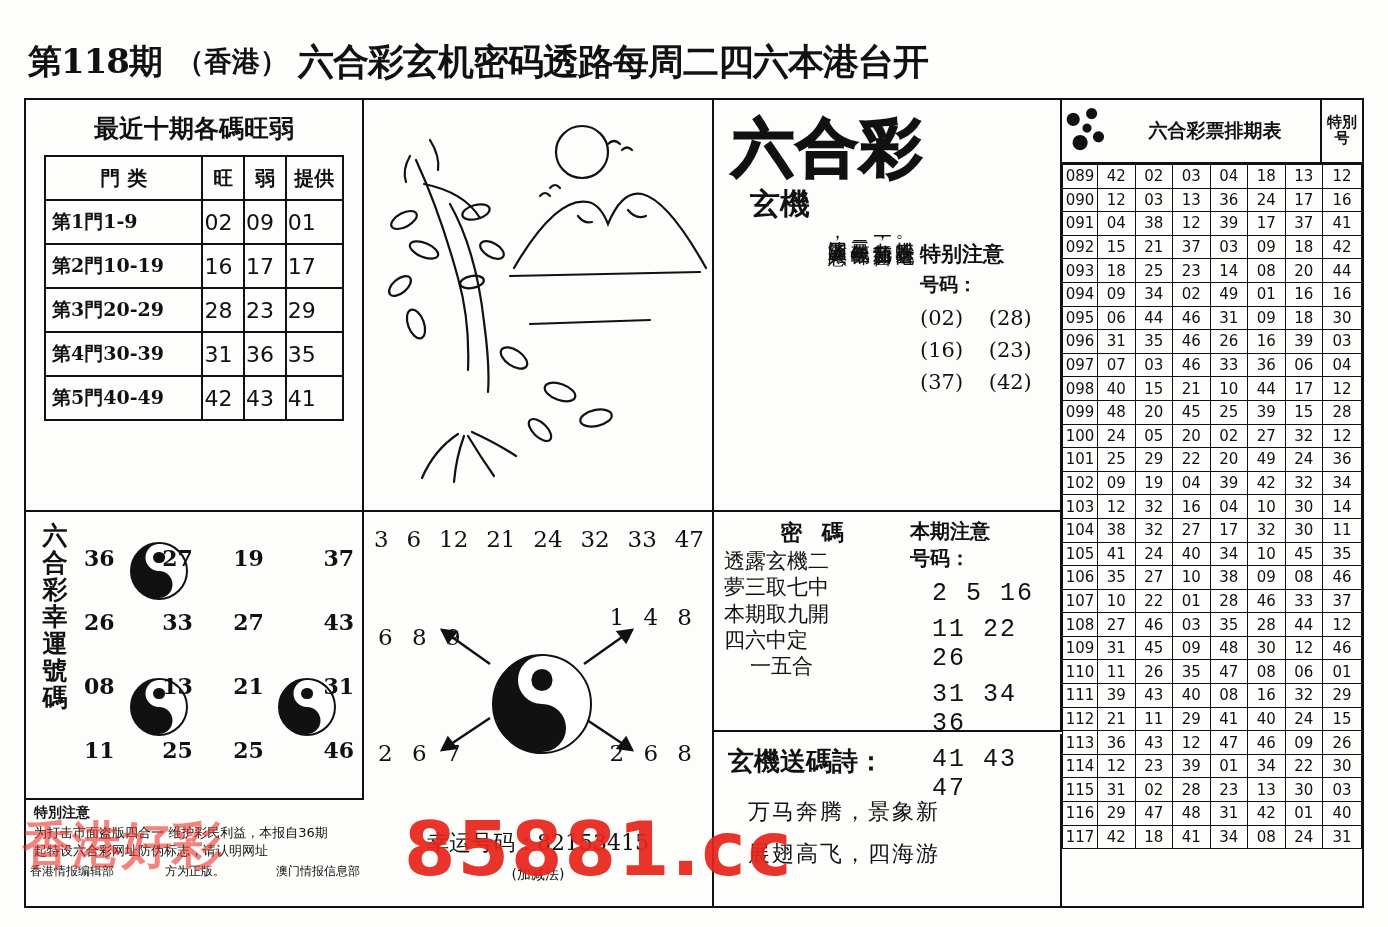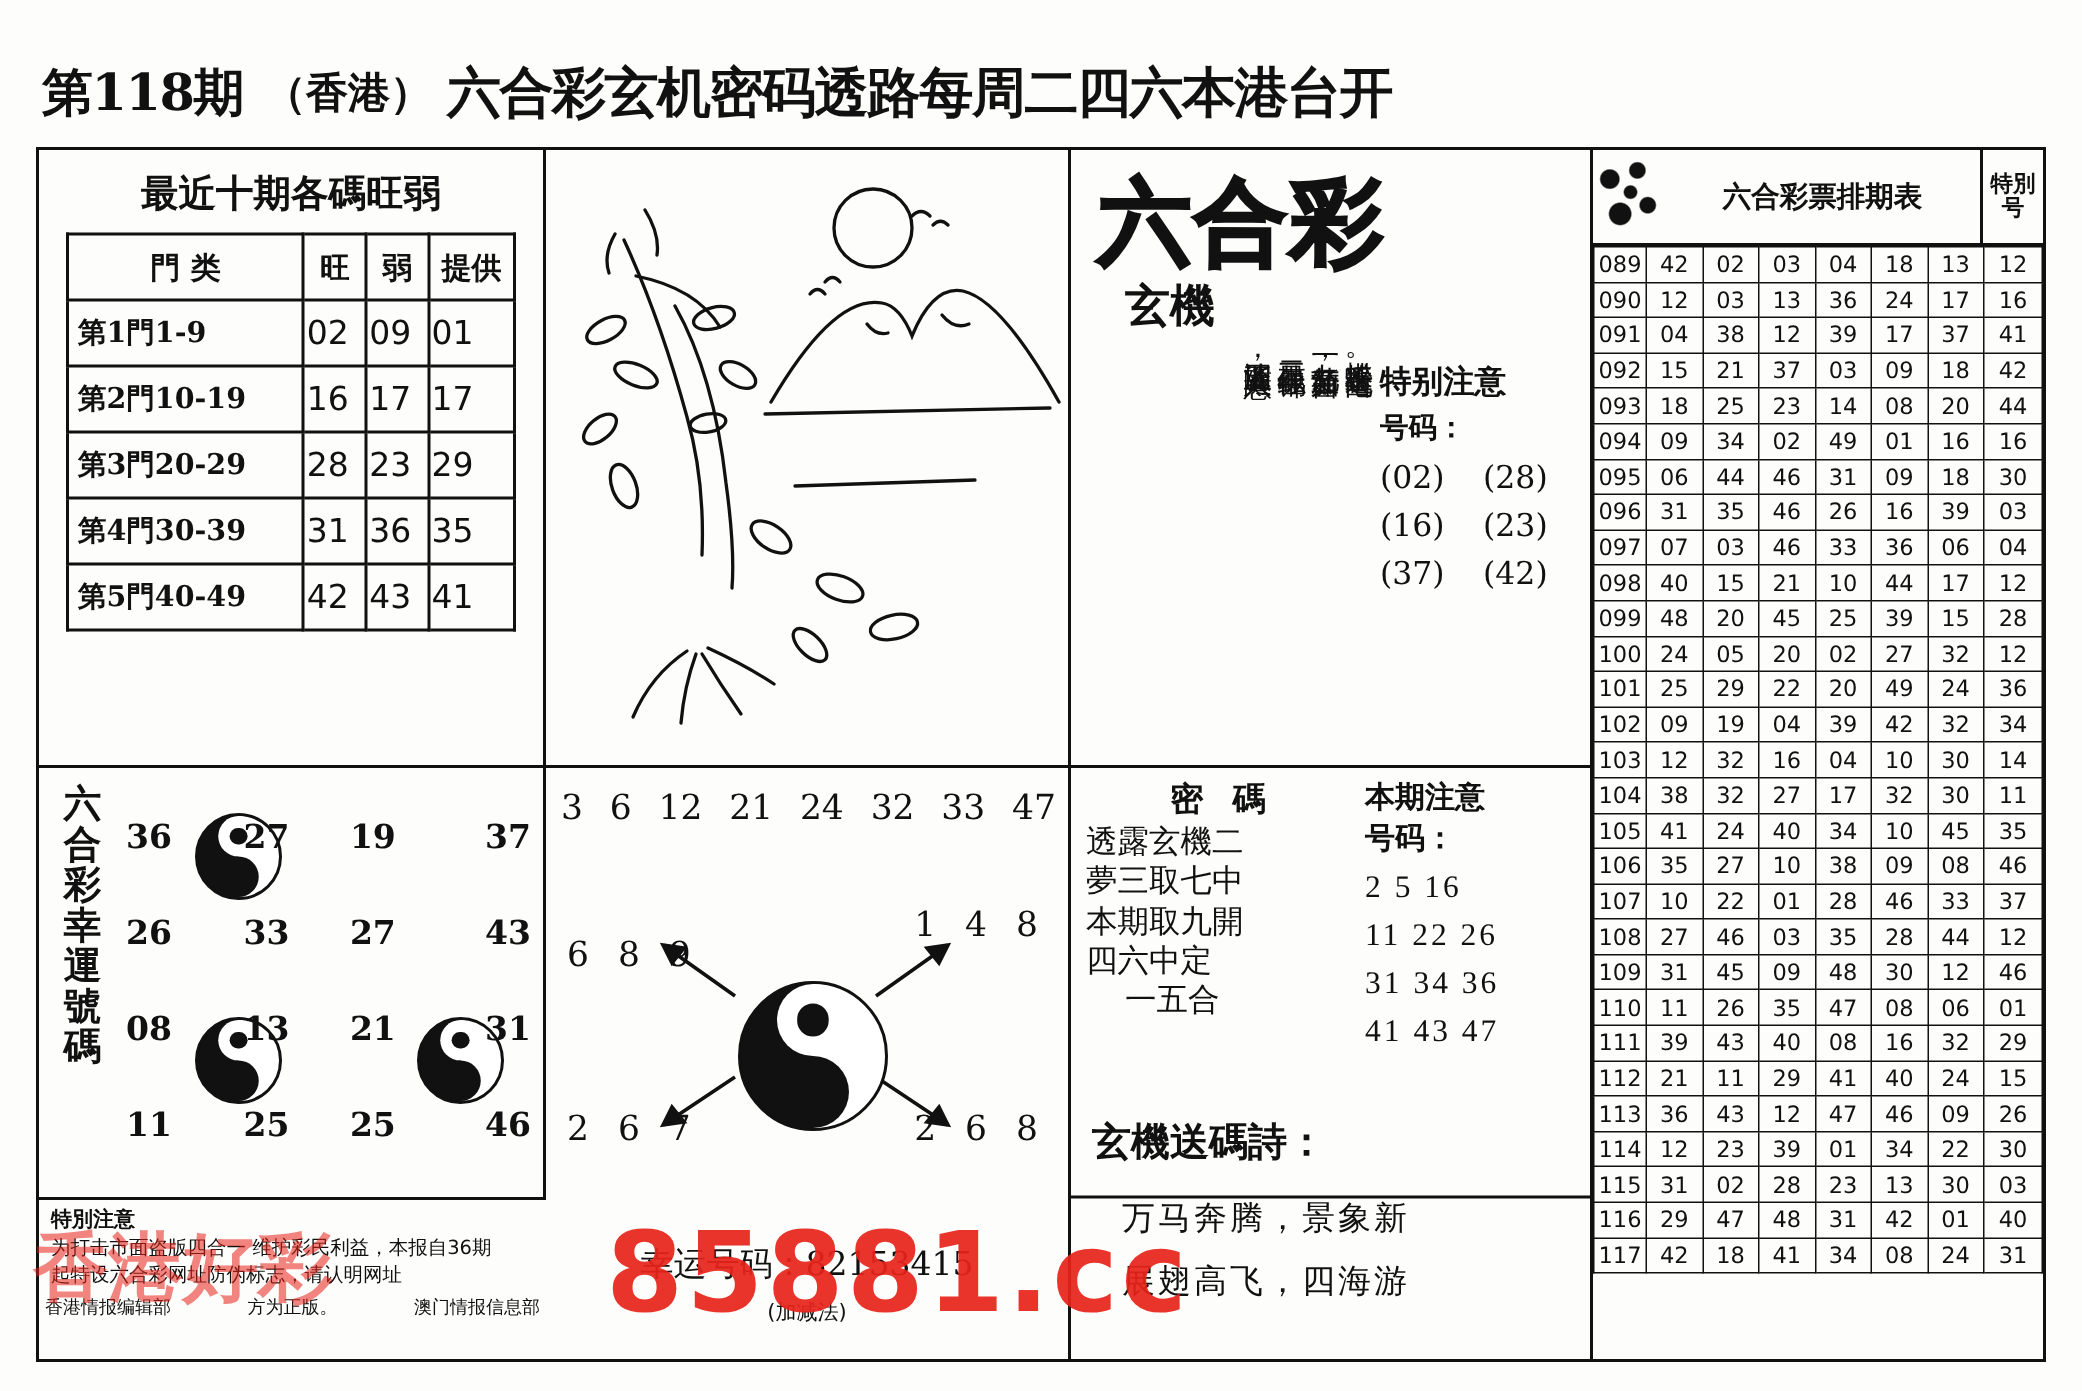--- a/index.html
+++ b/index.html
@@ -79,28 +79,28 @@
   .logo-sub{position:absolute;left:36px;top:84px;font-size:30px;font-weight:bold;font-family:"DejaVu Serif","Liberation Serif",serif;}
   .poem{position:absolute;left:6px;top:126px;width:196px;height:250px;display:flex;flex-direction:row-reverse;justify-content:flex-start;gap:2px;}
   .pcol{writing-mode:vertical-rl;text-orientation:upright;font-size:19px;line-height:1.08;font-family:"DejaVu Serif","Liberation Serif",serif;letter-spacing:1px;}
   .attn{position:absolute;left:206px;top:140px;width:138px;}
   .attn .t{font-size:21px;font-weight:bold;font-family:"DejaVu Serif","Liberation Serif",serif;}
   .attn .t2{font-size:19px;font-weight:bold;margin-top:4px;font-family:"DejaVu Serif","Liberation Serif",serif;}
   .attn .pairs div{font-size:21px;margin-top:8px;font-family:"DejaVu Serif","Liberation Serif",serif;}
   .attn .pairs span{display:inline-block;width:62px;}
 
   
-  .p-code{position:absolute;left:714px;top:512px;width:348px;height:287px;box-sizing:border-box;border-right:2px solid #111;border-bottom:2px solid #111;}
+  .p-code{position:absolute;left:714px;top:512px;width:348px;height:220px;box-sizing:border-box;border-right:2px solid #111;border-bottom:2px solid #111;}
   .code-left{position:absolute;left:10px;top:6px;width:182px;}
   .code-left .ct{text-align:center;font-size:22px;font-weight:bold;letter-spacing:6px;font-family:"DejaVu Serif","Liberation Serif",serif;}
   .code-left .cl{font-size:21px;line-height:1.25;font-family:"DejaVu Serif","Liberation Serif",serif;}
   .code-left .cl.ind{padding-left:26px;font-family:Liberation Serif, serif;}
   .code-right{position:absolute;left:196px;top:6px;width:146px;}
   .code-right .ct{font-size:20px;font-weight:bold;font-family:"DejaVu Serif","Liberation Serif",serif;}
-  .code-right .cr{font-size:21px;margin-top:7px;font-family:Liberation Serif, serif;letter-spacing:2px;}
+  .code-right .cr{font-size:25px;margin-top:7px;font-family:Liberation Mono, monospace;letter-spacing:2px;margin-left:22px;}
 
   
   .p-poem{position:absolute;left:714px;top:734px;width:348px;height:172px;box-sizing:border-box;border-right:2px solid #111;}
   .pp-title{font-size:26px;font-weight:bold;padding:10px 0 6px 14px;font-family:"DejaVu Serif","Liberation Serif",serif;}
   .pp-line{font-size:22px;padding-left:34px;margin-top:12px;font-family:"DejaVu Serif","Liberation Serif",serif;letter-spacing:2px;}
 
   
   .p-table{position:absolute;left:1062px;top:100px;width:300px;height:806px;box-sizing:border-box;}
   .tb-head{display:flex;height:62px;border-bottom:2px solid #111;align-items:center;}
   .tb-head .blob{width:46px;height:58px;margin-left:2px;

